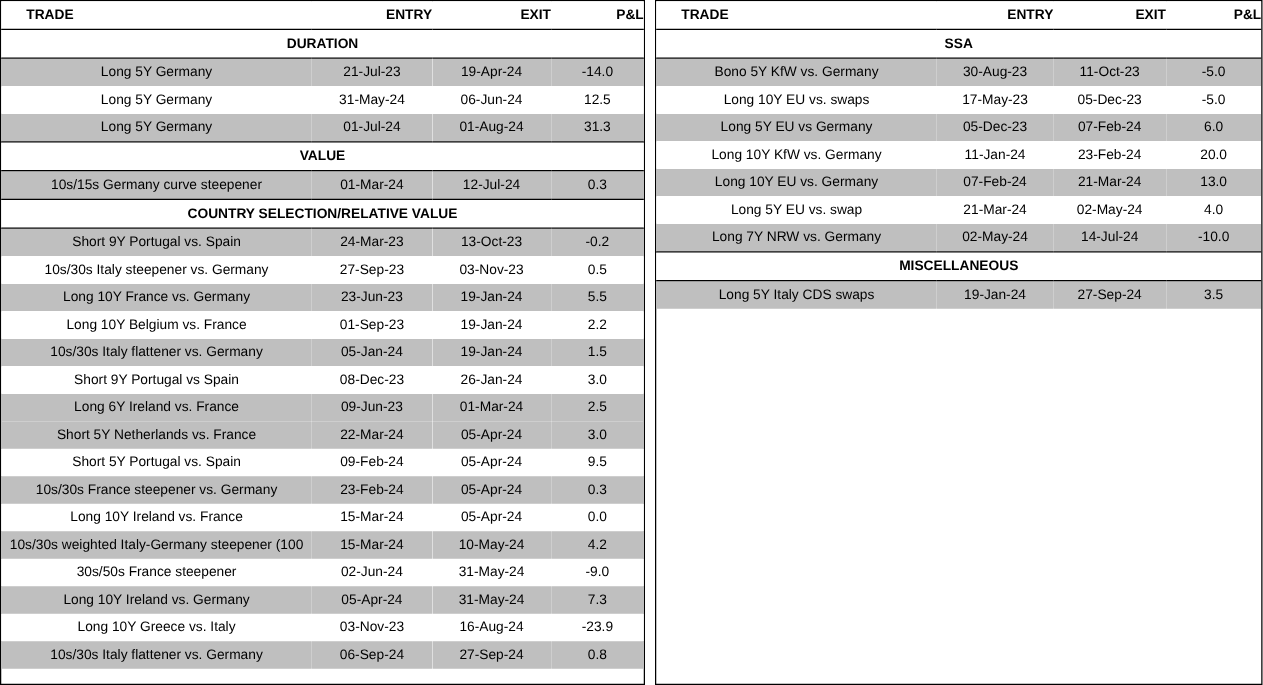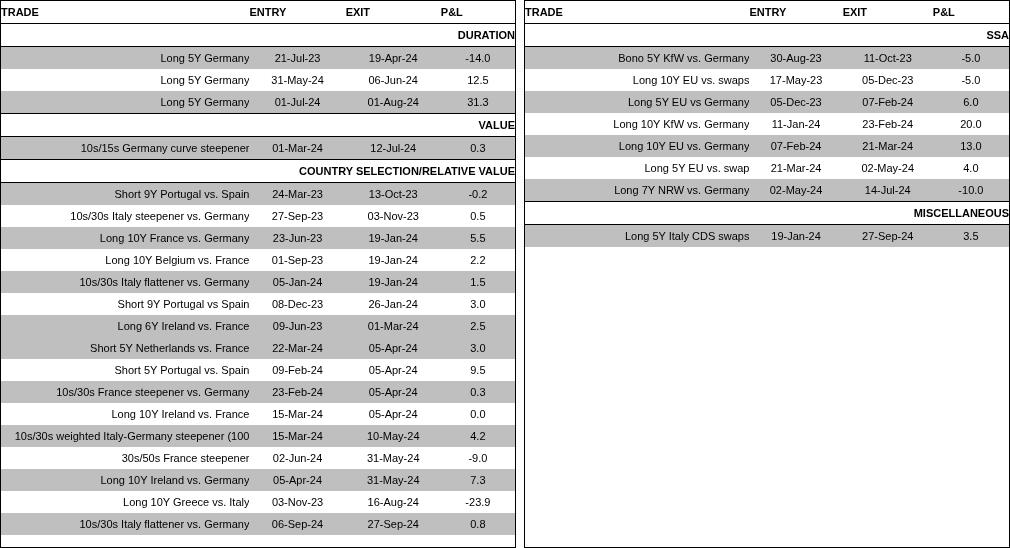--- a/index.html
+++ b/index.html
@@ -67,30 +67,30 @@
     border-bottom: 1px solid #000000;
     border-top: 1px solid #000000;
   }
   tr.shade td {
     background: #bfbfbf;
   }
   tr.plain td {
     background: #ffffff;
   }
   td.c-trade {
-    text-align: right;
+    text-align: center;
     padding-left: 4px;
   }
   td.c-entry, td.c-exit, td.c-pnl {
     text-align: center;
   }
-  tr.head td.c-trade { text-align: left; padding-left: 0; }
+  tr.head td.c-trade { text-align: left; padding-left: 20px; }
   tr.head td.c-entry,
   tr.head td.c-exit,
-  tr.head td.c-pnl { text-align: left; }
+  tr.head td.c-pnl { text-align: right; }
   
   .panel-left col.w-trade { width: 248px; }
   .panel-left col.w-entry { width: 96px; }
   .panel-left col.w-exit  { width: 95px; }
   .panel-left col.w-pnl   { width: 74px; }
   
   .panel-right col.w-trade { width: 224px; }
   .panel-right col.w-entry { width: 93px; }
   .panel-right col.w-exit  { width: 90px; }
   .panel-right col.w-pnl   { width: 76px; }

